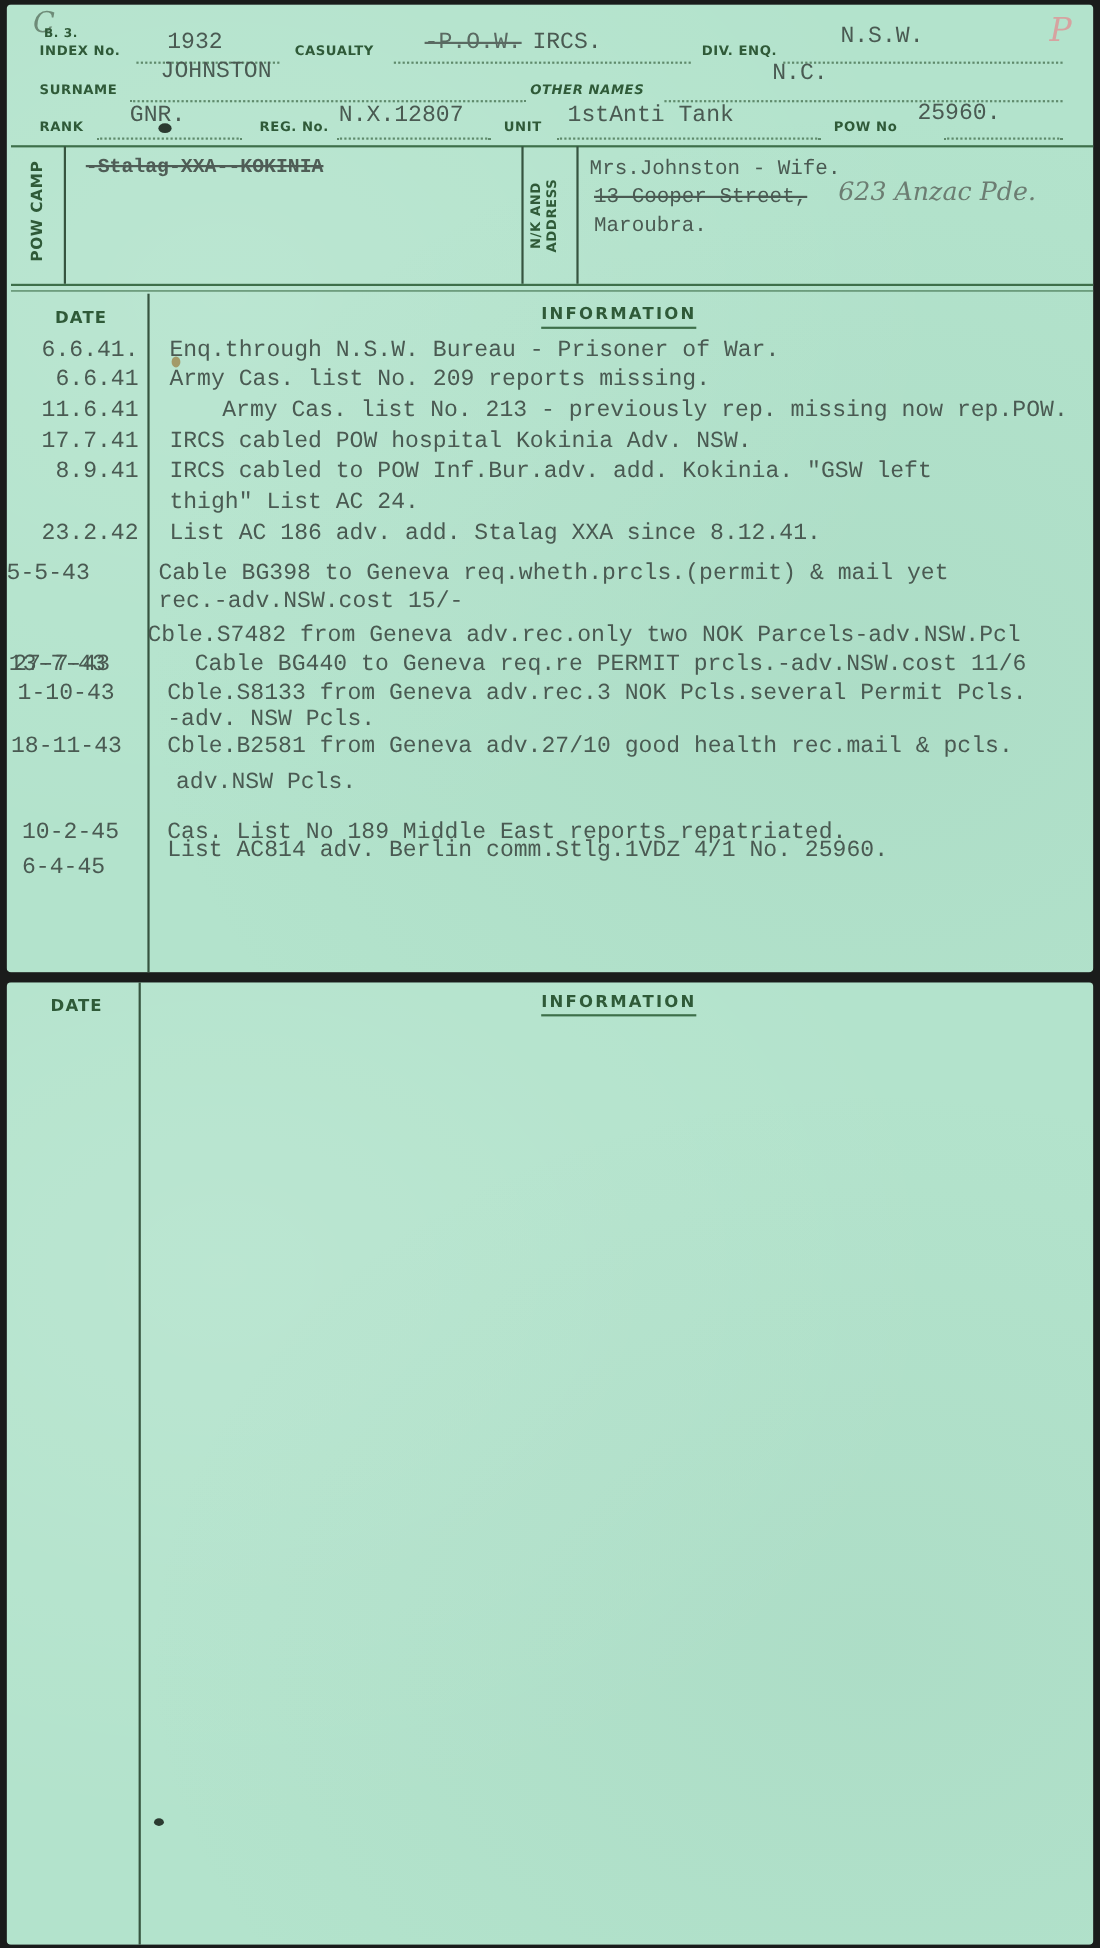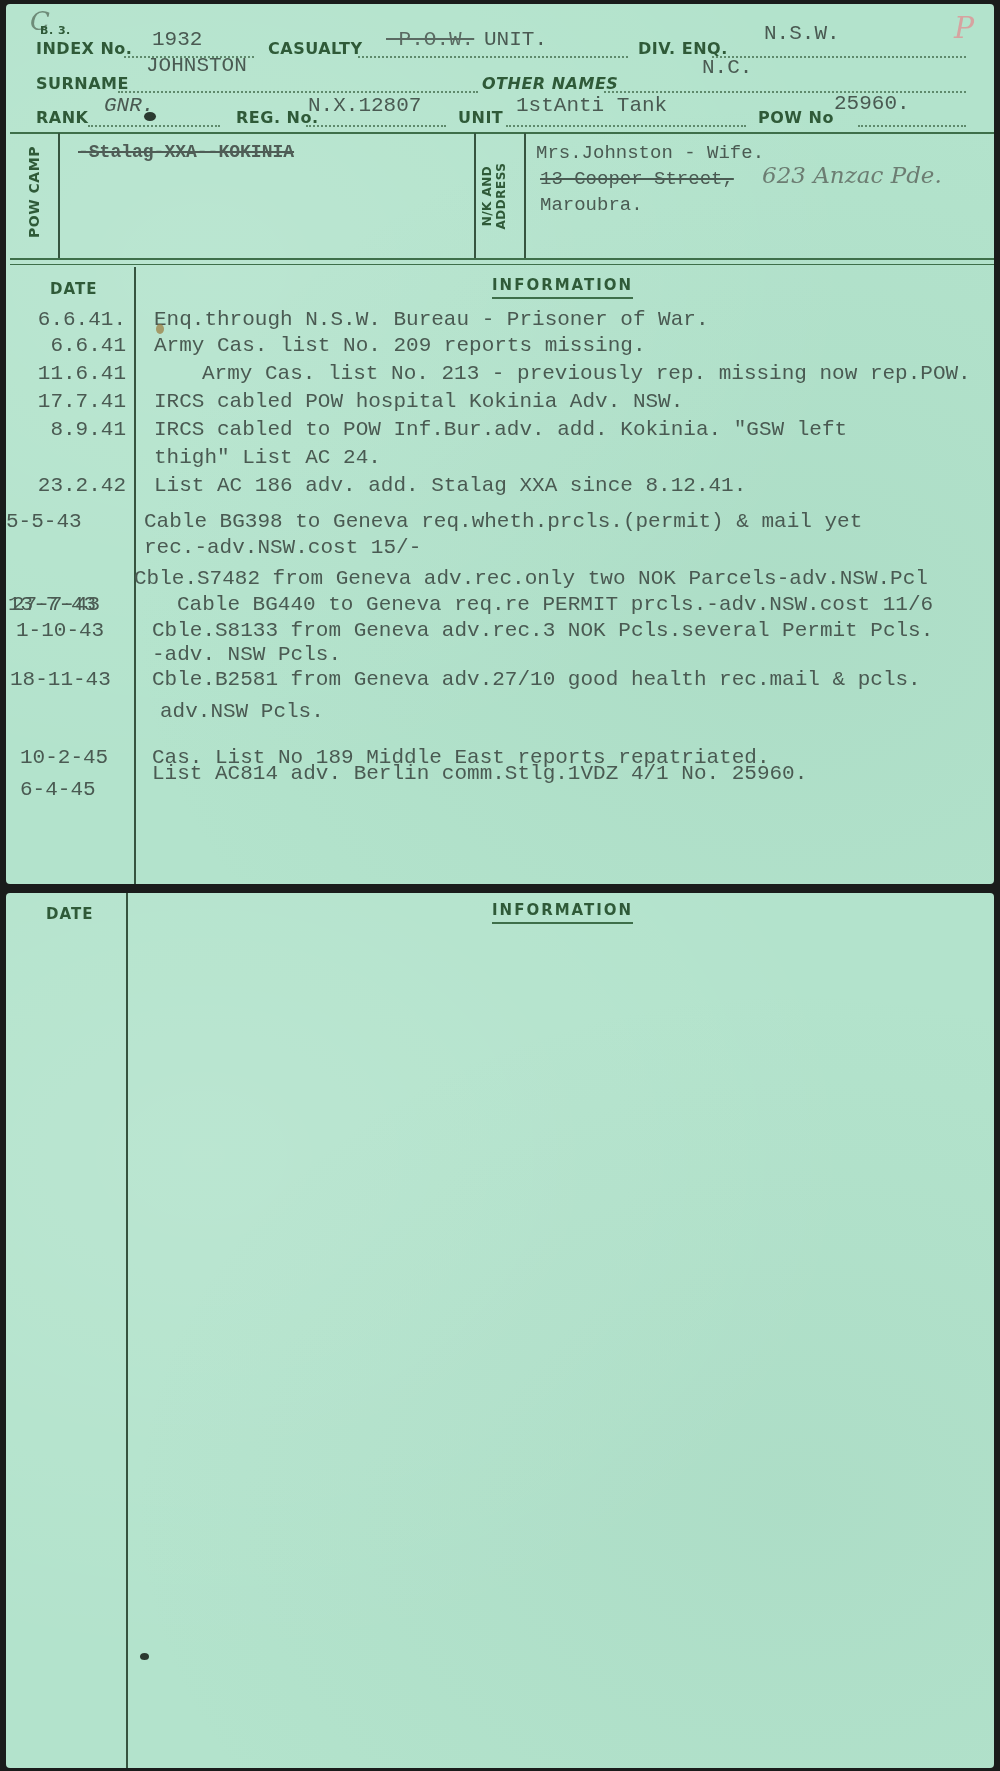--- a/index.html
+++ b/index.html
@@ -45,21 +45,21 @@
       position: absolute;
       border-bottom: 2px dotted #5f8a6c;
       height: 0;
     }
 
     .hline { position: absolute; height: 2px; background: #3e6f4a; }
     .hline-thin { position: absolute; height: 1px; background: #3e6f4a; }
     .vline { position: absolute; width: 1.5px; background: #36543f; }
 
     .strike { text-decoration: line-through; text-decoration-thickness: 2px; }
-    .field-label { font-size: 16px; font-weight: bold; }
+    .field-label { font-size: 12px; font-weight: bold; }
     .rot {
       position: absolute;
       transform: rotate(-90deg);
       transform-origin: center center;
       white-space: nowrap;
       font-size: 14px;
       text-align: center;
     }
     .col-head { font-size: 15px; font-weight: bold; letter-spacing: 2px; }
     .info-underline { border-bottom: 2px solid #3e6f4a; padding-bottom: 3px; }
@@ -94,37 +94,37 @@
   <div class="abs print" style="left:34px; top:20px; font-size:11px; font-weight:bold;">B. 3.</div>
   <div class="abs p-mark" style="left:948px; top:6px;">P</div>
 
   <div class="abs print field-label" style="left:30px; top:35px;">INDEX No.</div>
   <div class="dots" style="left:118px; top:52px; width:130px;"></div>
   <div class="abs typed" style="left:146px; top:24px;">1932</div>
 
   <div class="abs print field-label" style="left:262px; top:35px;">CASUALTY</div>
   <div class="dots" style="left:352px; top:52px; width:270px;"></div>
   <div class="abs typed strike" style="left:380px; top:24px; color:#5a6a62;">-P.O.W.</div>
-  <div class="abs typed" style="left:478px; top:24px;">UNIT.</div>
+  <div class="abs typed" style="left:478px; top:24px;">IRCS.</div>
 
   <div class="abs print field-label" style="left:632px; top:35px;">DIV. ENQ.</div>
   <div class="dots" style="left:706px; top:52px; width:254px;"></div>
   <div class="abs typed" style="left:758px; top:18px;">N.S.W.</div>
 
   <div class="abs print field-label" style="left:30px; top:70px;">SURNAME</div>
   <div class="dots" style="left:112px; top:87px; width:360px;"></div>
   <div class="abs typed" style="left:140px; top:50px;">JOHNSTON</div>
 
   <div class="abs print field-label" style="left:476px; top:70px;font-style:italic;">OTHER NAMES</div>
   <div class="dots" style="left:598px; top:87px; width:362px;"></div>
   <div class="abs typed" style="left:696px; top:52px;">N.C.</div>
 
   <div class="abs print field-label" style="left:30px; top:104px;">RANK</div>
   <div class="dots" style="left:82px; top:121px; width:132px;"></div>
-  <div class="abs typed" style="left:98px; top:90px;font-style:italic;">GNR.</div>
+  <div class="abs typed" style="left:112px; top:90px;">GNR.</div>
   <div class="stain" style="left:138px; top:108px; width:12px; height:9px; background:#2b3a30;"></div>
 
   <div class="abs print field-label" style="left:230px; top:104px;">REG. No.</div>
   <div class="dots" style="left:300px; top:121px; width:140px;"></div>
   <div class="abs typed" style="left:302px; top:90px;">N.X.12807</div>
 
   <div class="abs print field-label" style="left:452px; top:104px;">UNIT</div>
   <div class="dots" style="left:500px; top:121px; width:240px;"></div>
   <div class="abs typed" style="left:510px; top:90px;">1stAnti Tank</div>
 

